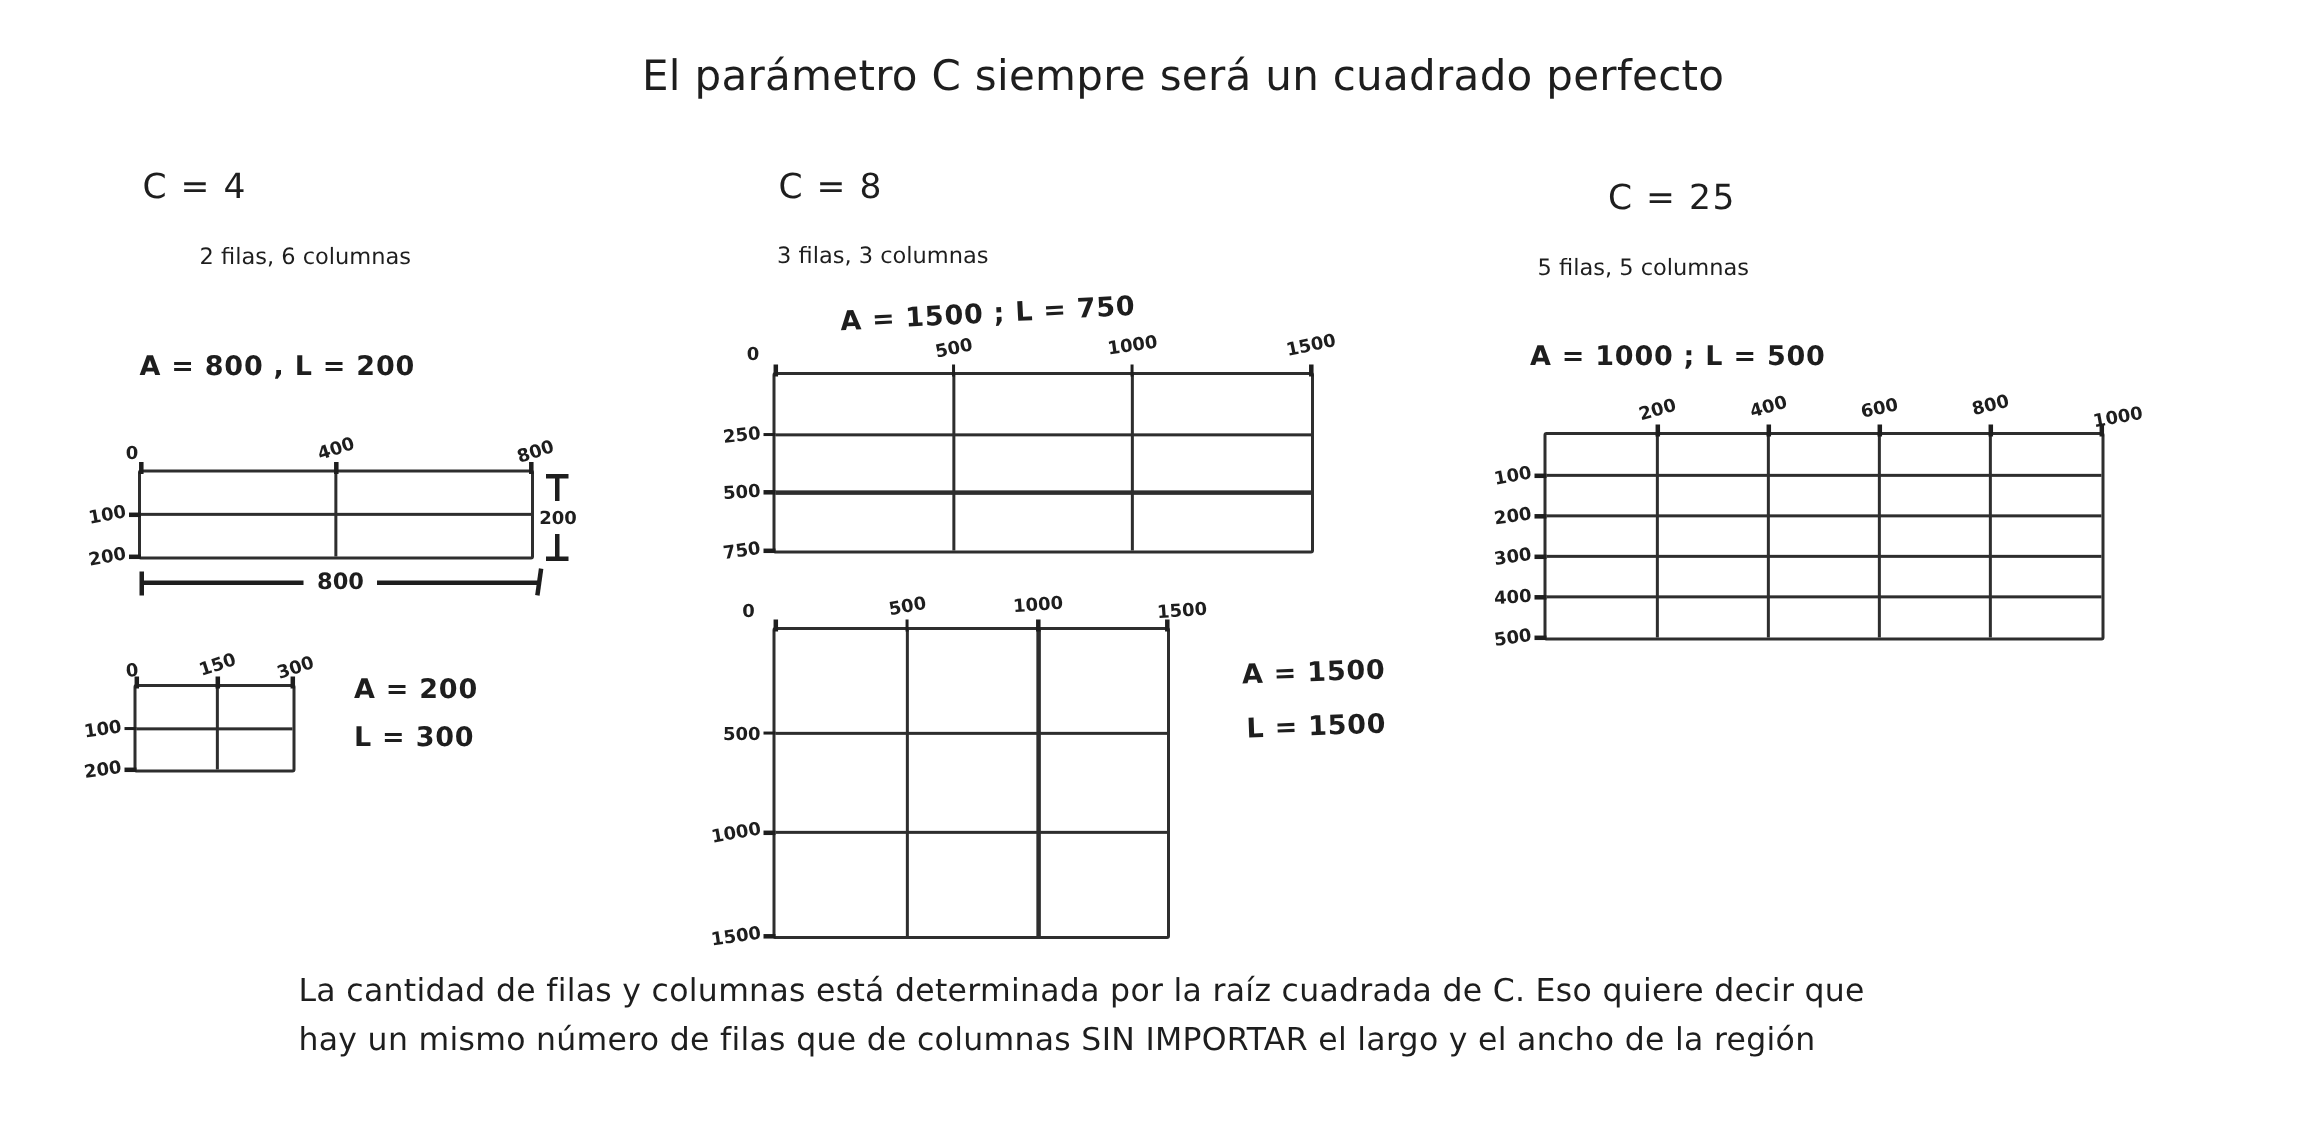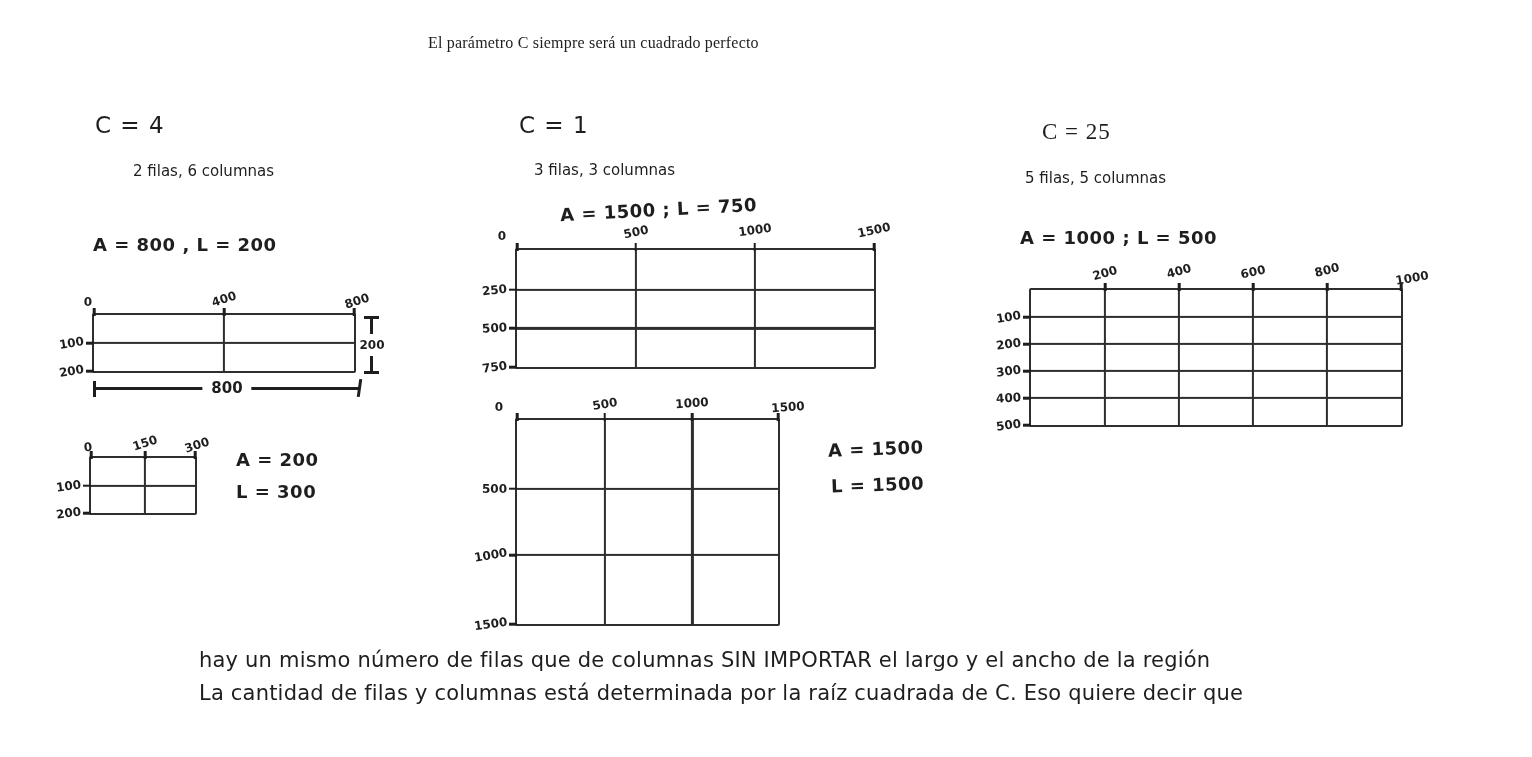--- a/index.html
+++ b/index.html
@@ -10,21 +10,21 @@
   html,body{background:#fff;}
   body{font-family:"DejaVu Sans", sans-serif; color:var(--ink);}
   .canvas{
     position:relative;
     width:1532px;
     height:757px;
     background:#fff;
     overflow:hidden;
   }
   .lab{position:absolute;color:var(--ink);white-space:nowrap;}
-  .title{font-size:16px;letter-spacing:.2px;font-family:Liberation Serif, serif;}
+  .title{font-size:28px;letter-spacing:.2px;}
   .cl{font-size:23px;letter-spacing:1px;}
   .sub{font-size:15px;}
   .par{font-size:18px;font-weight:bold;letter-spacing:.5px;}
   .side{font-size:18px;font-weight:bold;letter-spacing:.5px;}
   .footer{font-size:21px;line-height:33px;letter-spacing:.2px;}
 
   .grid{position:absolute;border:2.4px solid var(--line);border-radius:2px;}
   .vl{position:absolute;top:0;bottom:0;width:2.2px;background:var(--line);transform:translateX(-50%);}
   .hl{position:absolute;left:0;right:0;height:2.2px;background:var(--line);transform:translateY(-50%);}
   .tt{position:absolute;top:-7px;width:2.6px;height:8px;background:var(--ink);transform:translateX(-50%);}
@@ -95,22 +95,22 @@
     <div class="tl" style="top:100%;"></div>
     <span class="xlab" style="left:-3px;top:-18px;--r:-6deg;">0</span>
     <span class="xlab" style="left:52%;top:-22px;--r:-18deg;">150</span>
     <span class="xlab" style="left:102%;top:-20px;--r:-18deg;">300</span>
     <span class="ylab" style="top:50%;--r:-8deg;">100</span>
     <span class="ylab" style="top:100%;--r:-8deg;">200</span>
   </div>
   <div class="lab side" style="left:236px;top:449px;">A = 200</div>
   <div class="lab side" style="left:236px;top:481px;">L = 300</div>
 
-  <div class="lab cl" style="left:519px;top:112px;">C = 1</div>
-  <div class="lab sub" style="left:534px;top:161px;">3 filas, 3 columnas</div>
+  <div class="lab cl" style="left:519px;top:112px;">C = 8</div>
+  <div class="lab sub" style="left:518px;top:161px;">3 filas, 3 columnas</div>
   <div class="lab par" style="left:560px;top:199px;transform:rotate(-3deg);">A = 1500 ;   L = 750</div>
 
   <div class="grid" style="left:515px;top:248px;width:361px;height:121px;">
     <div class="vl" style="left:33.3%;"></div>
     <div class="vl" style="left:66.6%;"></div>
     <div class="hl" style="top:34%;"></div>
     <div class="hl" style="top:67%;"></div>
     <div class="tt" style="left:0%;"></div>
     <div class="tt" style="left:33.3%;"></div>
     <div class="tt" style="left:66.6%;"></div>
@@ -143,21 +143,21 @@
     <span class="xlab" style="left:33.6%;top:-23px;--r:-10deg;">500</span>
     <span class="xlab" style="left:67.2%;top:-24px;--r:-4deg;">1000</span>
     <span class="xlab" style="left:104%;top:-20px;--r:-4deg;">1500</span>
     <span class="ylab" style="top:33.7%;">500</span>
     <span class="ylab" style="top:66.3%;--r:-10deg;">1000</span>
     <span class="ylab" style="top:100%;--r:-8deg;">1500</span>
   </div>
   <div class="lab side" style="left:828px;top:438px;transform:rotate(-2deg);">A = 1500</div>
   <div class="lab side" style="left:831px;top:474px;transform:rotate(-2deg);">L = 1500</div>
 
-  <div class="lab cl" style="left:1042px;top:119px;font-family:Liberation Serif, serif;">C = 25</div>
+  <div class="lab cl" style="left:1072px;top:119px;">C = 25</div>
   <div class="lab sub" style="left:1025px;top:169px;">5 filas, 5 columnas</div>
   <div class="lab par" style="left:1020px;top:227px;">A = 1000  ;   L = 500</div>
 
   <div class="grid" style="left:1029px;top:288px;width:374px;height:139px;">
     <div class="vl" style="left:20%;"></div>
     <div class="vl" style="left:40%;"></div>
     <div class="vl" style="left:60%;"></div>
     <div class="vl" style="left:80%;"></div>
     <div class="hl" style="top:20%;"></div>
     <div class="hl" style="top:40%;"></div>
@@ -179,17 +179,17 @@
     <span class="xlab" style="left:80%;top:-27px;--r:-14deg;">800</span>
     <span class="xlab" style="left:103%;top:-19px;--r:-10deg;">1000</span>
     <span class="ylab" style="top:20%;--r:-10deg;">100</span>
     <span class="ylab" style="top:40%;--r:-8deg;">200</span>
     <span class="ylab" style="top:60%;--r:-8deg;">300</span>
     <span class="ylab" style="top:80%;--r:-4deg;">400</span>
     <span class="ylab" style="top:100%;--r:-8deg;">500</span>
   </div>
 
   <div class="lab footer" style="left:199px;top:644px;">
+    <div>La cantidad de filas y columnas está determinada por la raíz cuadrada de C. Eso quiere decir que</div>
     <div>hay un mismo número de filas que de columnas SIN IMPORTAR el largo y el ancho de la región</div>
-    <div>La cantidad de filas y columnas está determinada por la raíz cuadrada de C. Eso quiere decir que</div>
   </div>
 
 </div>
 
 </body></html>

